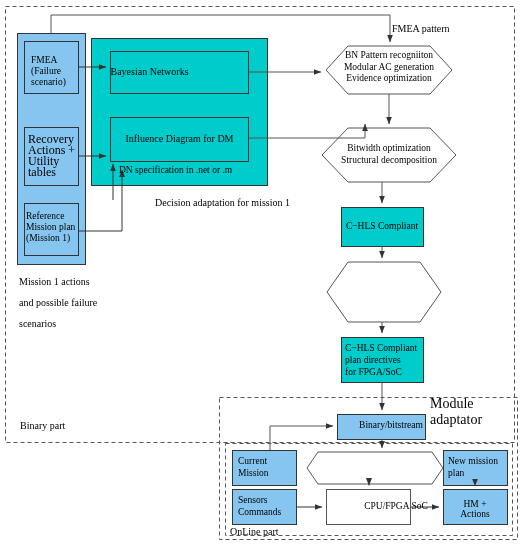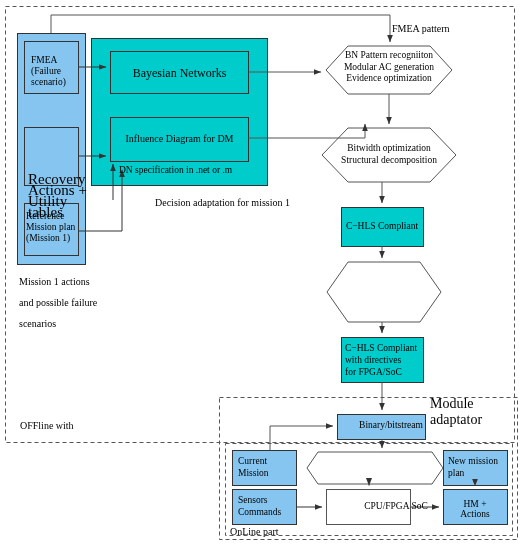--- a/index.html
+++ b/index.html
@@ -83,40 +83,40 @@
 
     <path d="M113,200 L113,164" fill="none" stroke="#333" stroke-width="1" marker-end="url(#arw)"></path>
   </svg>
 
   <div class="lbl" style="left:31px;top:55px;font-size:9.5px;line-height:11px;">
     <span>FMEA</span><br>
     <span>(Failure</span><br>
     <span>scenario)</span>
   </div>
 
-  <div class="lbl" style="left:28px;top:134px;font-size:15px;line-height:11px;margin-top:40px;">
+  <div class="lbl" style="left:28px;top:134px;font-size:12px;line-height:11px;">
     <span>Recovery</span><br>
     <span>Actions +</span><br>
     <span>Utility</span><br>
     <span>tables</span>
   </div>
 
   <div class="lbl" style="left:26px;top:211px;font-size:9.5px;line-height:11px;">
     <span>Reference</span><br>
     <span>Mission plan</span><br>
     <span>(Mission 1)</span>
   </div>
 
   <div class="lbl" style="left:19px;top:271px;font-size:10px;line-height:21px;">
     <span>Mission 1 actions</span><br>
     <span>and possible failure</span><br>
     <span>scenarios</span>
   </div>
 
-  <div class="lbl" style="left:110.5px;top:66px;width:138px;text-align:center;font-size:12px;">Bayesian Networks</div>
+  <div class="lbl" style="left:110.5px;top:66px;width:138px;text-align:left;font-size:10px;">Bayesian Networks</div>
 
   <div class="lbl" style="left:110.5px;top:133px;width:138px;text-align:center;font-size:10px;">Influence Diagram for DM</div>
 
   <div class="lbl" style="left:119px;top:165px;font-size:9.5px;">DN specification in .net or .m</div>
 
   <div class="lbl" style="left:139px;top:197px;font-size:10px;margin-left:16px;">Decision adaptation for mission 1</div>
 
   <div class="lbl" style="left:392px;top:23px;font-size:10px;">FMEA pattern</div>
 
   <div class="lbl" style="left:326px;top:50px;width:126px;text-align:center;font-size:9.5px;line-height:11.5px;">
@@ -128,21 +128,21 @@
   <div class="lbl" style="left:322px;top:143px;width:134px;text-align:center;font-size:9.5px;line-height:11.5px;">
     <span>Bitwidth optimization</span><br>
     <span>Structural decomposition</span>
   </div>
 
   <div class="lbl" style="left:341px;top:221px;width:82px;text-align:center;font-size:9.5px;">C−HLS Compliant</div>
 
 
   <div class="lbl" style="left:345px;top:342px;font-size:9.5px;line-height:12px;">
     <span>C−HLS Compliant</span><br>
-    <span>with directives</span><br>
+    <span>plan directives</span><br>
     <span> for FPGA/SoC</span>
   </div>
 
   <div class="lbl" style="left:337px;top:420px;width:108px;text-align:center;font-size:9.5px;">Binary/bitstream</div>
 
   <div class="lbl" style="left:238px;top:455px;font-size:9.5px;line-height:12px;">
     <span>Current</span><br>
     <span>Mission</span>
   </div>
 
@@ -157,19 +157,19 @@
   <div class="lbl" style="left:443px;top:499px;width:64px;text-align:center;font-size:9.5px;line-height:10px;">
     <span>HM +</span><br>
     <span>Actions</span>
   </div>
 
   <div class="lbl" style="left:448px;top:455px;font-size:9.5px;line-height:12px;">
     <span>New mission</span><br>
     <span>plan</span>
   </div>
 
-  <div class="lbl" style="left:20px;top:420px;font-size:10px;">OFFline with</div>
+  <div class="lbl" style="left:20px;top:420px;font-size:10px;">Binary part</div>
 
   <div class="lbl" style="left:430px;top:396px;font-size:14px;">Module adaptator</div>
 
   <div class="lbl" style="left:230px;top:526px;font-size:10px;">OnLine part</div>
 
 </div>
 
 </body></html>

